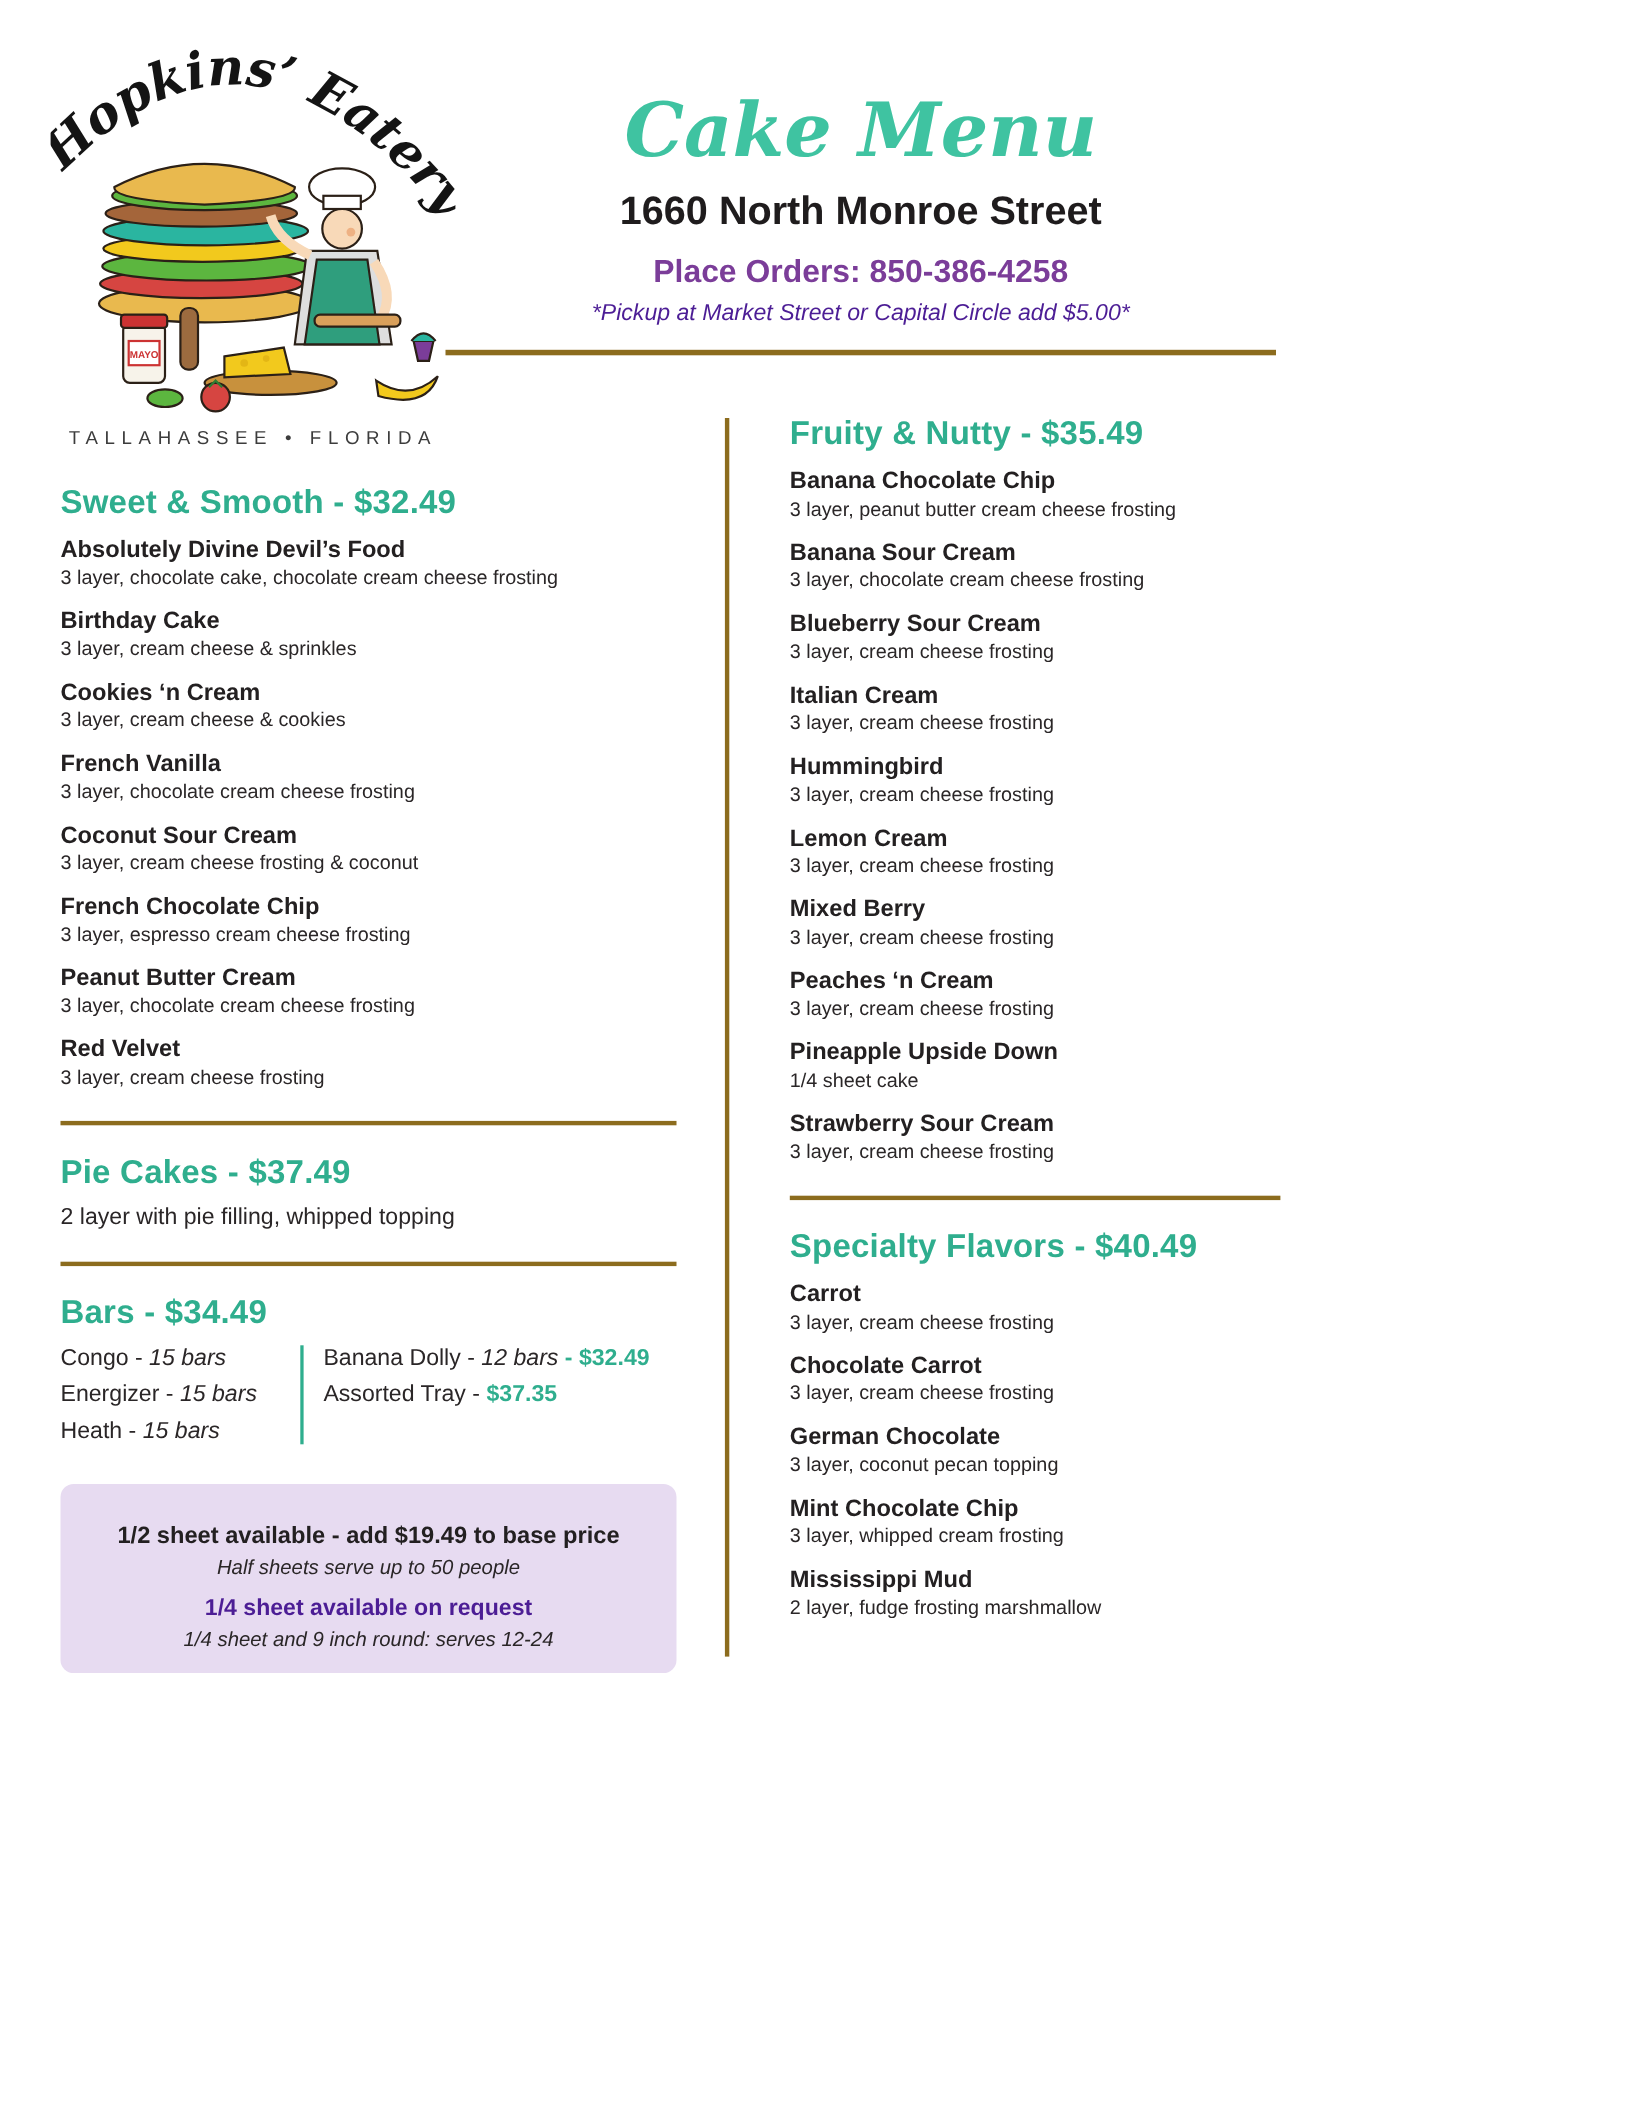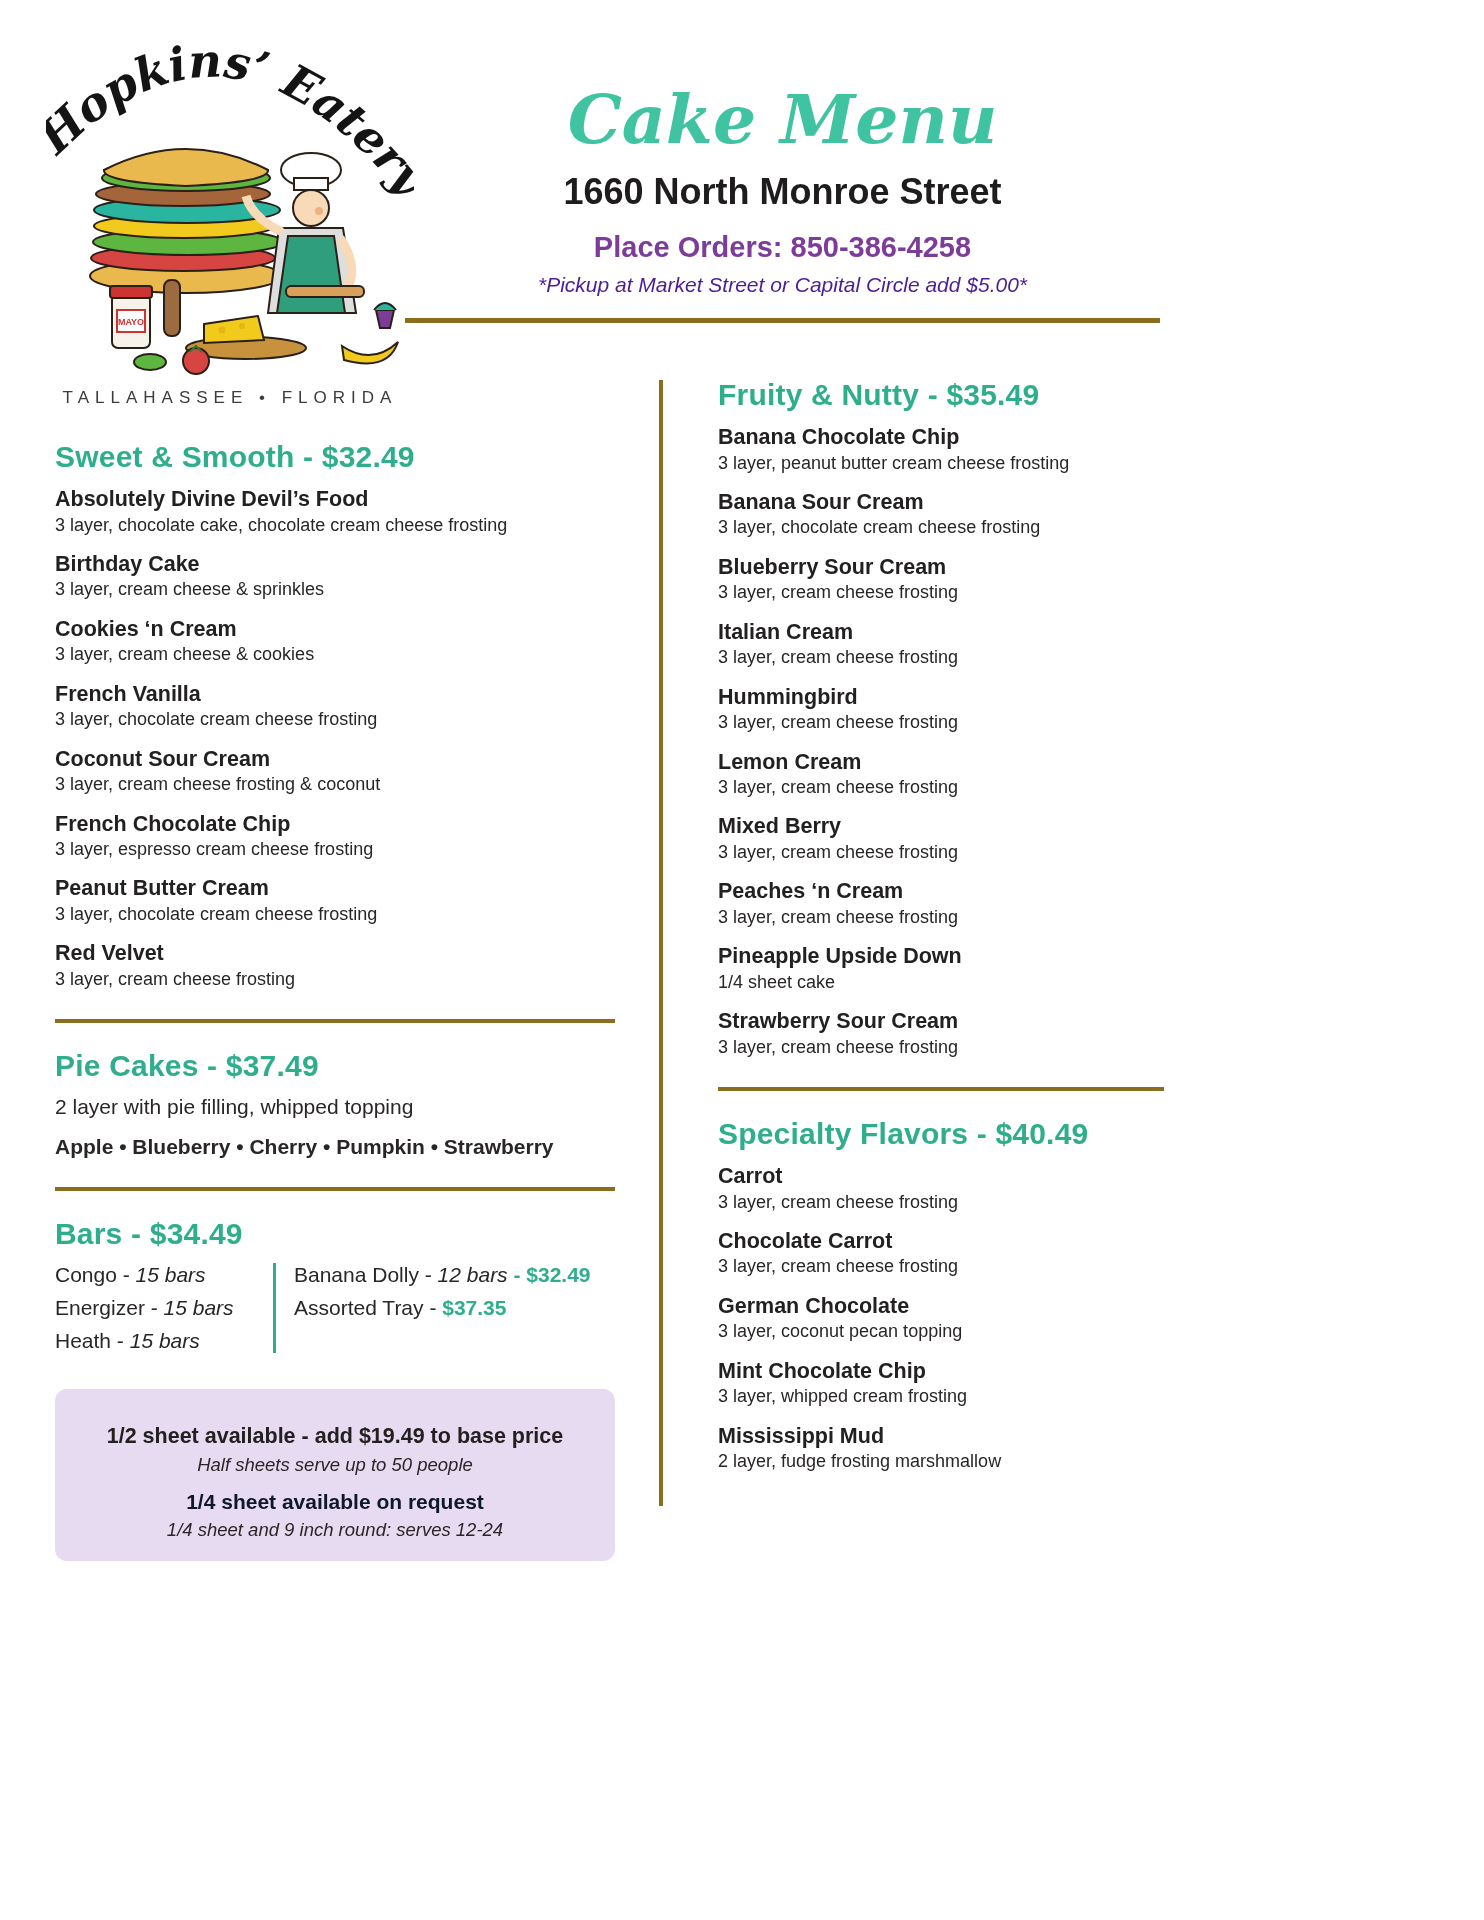--- a/index.html
+++ b/index.html
@@ -39,21 +39,21 @@
   .bars-col { display:flex; flex-direction:column; gap:9px; font-size:21px; }
   .bars-col-left { width:200px; }
   .bars-vrule { width:3px; background:#2fae8e; align-self:stretch; }
   .bar-name { color:#2a2627; }
   .bar-count { font-style:italic; color:#2a2627; }
   .bar-price { color:#2fae8e; font-weight:bold; }
 
   .sheet-box { margin-top:36px; background:#e7dbf1; border-radius:12px; padding:35px 12px 20px 12px; text-align:center; }
   .sheet-half-title { font-size:21.5px; font-weight:bold; margin-bottom:5px; color:#232021; }
   .sheet-half-note { font-size:18.5px; font-style:italic; margin-bottom:14px; }
-  .sheet-quarter-title { font-size:21px; font-weight:bold; margin-bottom:5px; color:#0f172a; }
+  .sheet-quarter-title { font-size:21px; font-weight:bold; margin-bottom:5px; color:#4c1d95; }
   .sheet-quarter-note { font-size:18.5px; font-style:italic; }
 </style>
 </head>
 <body>
 
 <div class="page">
 
   <div class="logo">
     <svg width="368" height="348" viewBox="0 0 368 348">
       <defs>
@@ -150,21 +150,20 @@
     </div>
     <div class="item">
       <div class="item-name">Red Velvet</div>
       <div class="item-desc">3 layer, cream cheese frosting</div>
     </div>
 
     <div class="rule"></div>
 
     <div class="section-heading">Pie Cakes - $37.49</div>
     <div class="pie-sub">2 layer with pie filling, whipped topping</div>
-    <div class="pie-flavors">Apple • Blueberry • Cherry • Pumpkin • Strawberry</div>
 
     <div class="rule"></div>
 
     <div class="section-heading">Bars - $34.49</div>
     <div class="bars-cols">
       <div class="bars-col bars-col-left">
         <div class="bar-row"><span class="bar-name">Congo - </span><span class="bar-count">15 bars</span></div>
         <div class="bar-row"><span class="bar-name">Energizer - </span><span class="bar-count">15 bars</span></div>
         <div class="bar-row"><span class="bar-name">Heath - </span><span class="bar-count">15 bars</span></div>
       </div>

